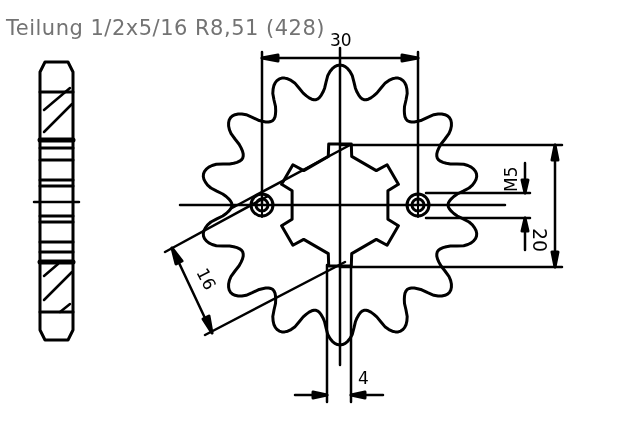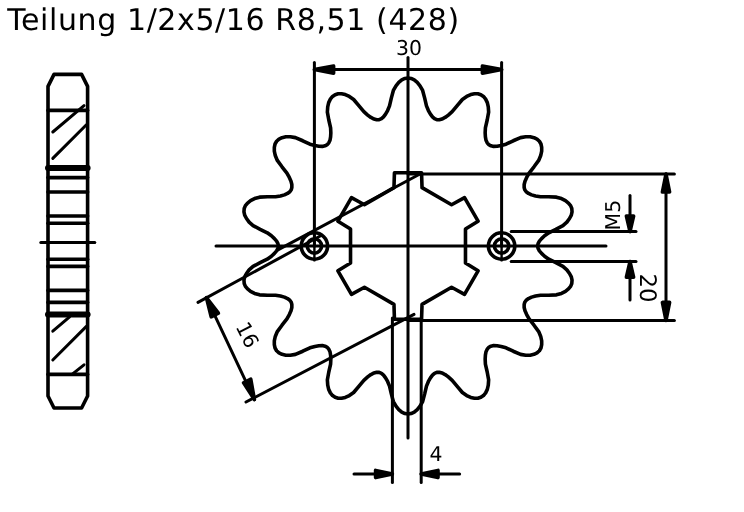--- a/index.html
+++ b/index.html
@@ -1,17 +1,17 @@
 <!DOCTYPE html>
 <html><head>
 <meta charset="utf-8">
 <style>
   html, body { margin: 0; padding: 0; background: #ffffff; }
   body { width: 620px; height: 427px; position: relative; overflow: hidden; font-family: "DejaVu Sans", sans-serif; }
-  #title { position: absolute; left: 6px; top: 2px; font-size: 25px; color: #000000; letter-spacing: 0.5px; white-space: nowrap; }
+  #title { position: absolute; left: 6px; top: 16px; font-size: 21px; color: #737373; letter-spacing: 0.5px; white-space: nowrap; }
   svg { position: absolute; left: 0; top: 0; }
   .dimtext { font-family: "DejaVu Sans", sans-serif; font-size: 17px; fill: #000; }
 </style>
 </head>
 <body>
 
 <div id="title">Teilung 1/2x5/16 R8,51 (428)</div>
 
 <svg width="620" height="427" viewBox="0 0 620 427">
   <g stroke="#000" stroke-width="3" fill="none" stroke-linejoin="round" stroke-linecap="round">

